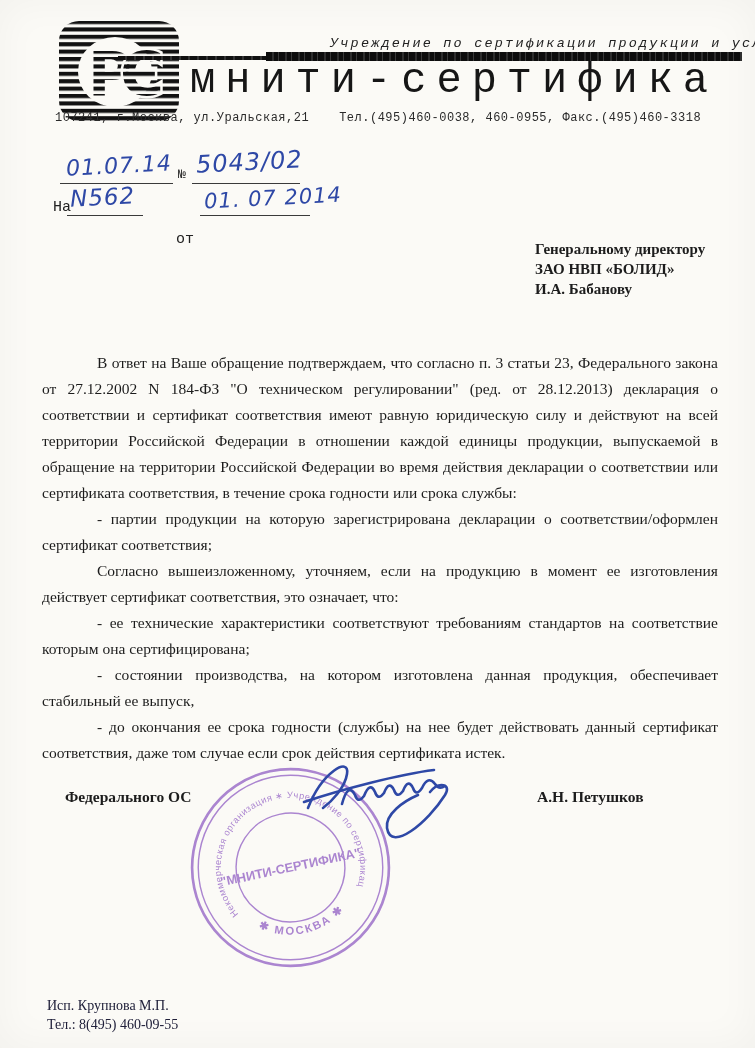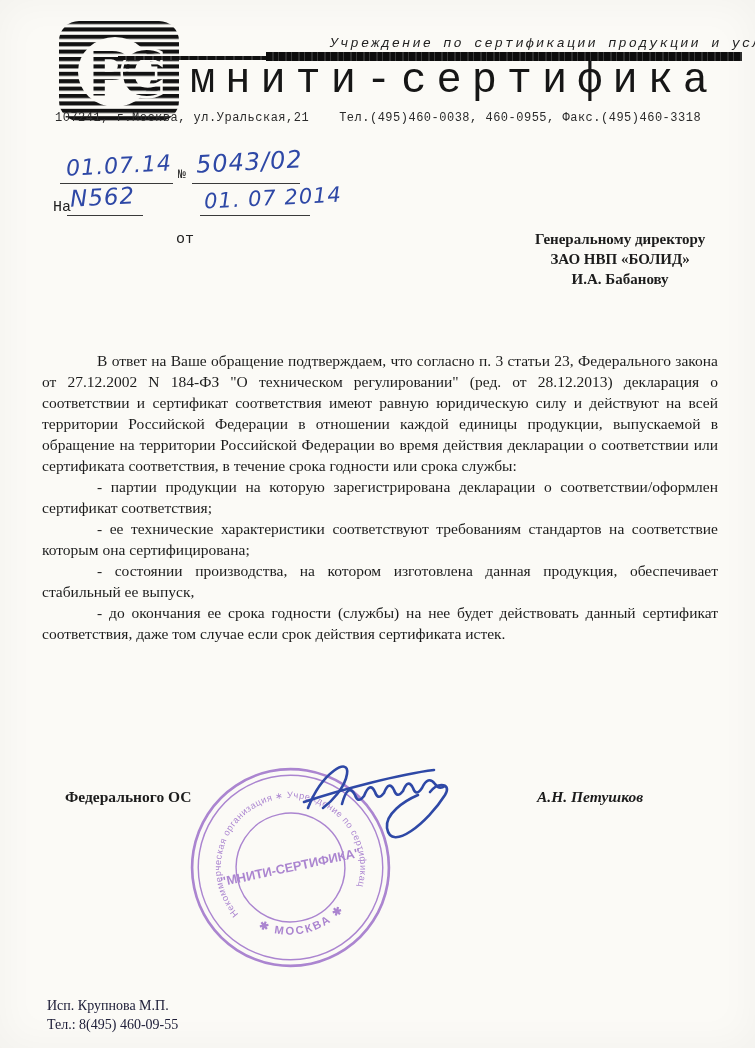--- a/index.html
+++ b/index.html
@@ -51,32 +51,32 @@
     position:absolute;
     font-family:"DejaVu Sans", sans-serif;
     font-style:italic;
     color:#2e48a6;
     white-space:nowrap;
     transform:rotate(-3deg);
     letter-spacing:1px;
   }
   
   .recipient{
-    position:absolute;left:535px;top:229px;
-    font-weight:bold;font-size:15px;line-height:20px;white-space:nowrap;text-align:center;
+    position:absolute;left:535px;top:239px;
+    font-weight:bold;font-size:15px;line-height:20px;white-space:nowrap;
   }
   
   .body-text{
     position:absolute;left:42px;top:350px;width:676px;
-    font-size:15.5px;line-height:21px;text-align:justify;
+    font-size:15.5px;line-height:26px;text-align:justify;
   }
   .body-text p{margin:0;text-indent:55px;}
   
   .sig-left{position:absolute;left:65px;top:788px;font-weight:bold;font-size:15.5px;white-space:nowrap;}
-  .sig-right{position:absolute;left:537px;top:788px;font-weight:bold;font-size:15.5px;white-space:nowrap;font-style:italic;}
+  .sig-right{position:absolute;left:537px;top:788px;font-weight:bold;font-size:15.5px;white-space:nowrap;}
   .stamp{position:absolute;left:188px;top:765px;width:205px;height:205px;opacity:0.82;transform:rotate(-12deg);}
   .signature-svg{position:absolute;left:300px;top:750px;width:170px;height:100px;}
   
   .footer{
     position:absolute;left:47px;top:976px;
     font-size:14px;line-height:19px;white-space:nowrap;color:#20203a;margin-top:20px;
   }
 </style>
 </head>
 <body>
@@ -121,20 +121,21 @@
 
   <div class="recipient">
     <div>Генеральному директору</div>
     <div>ЗАО НВП «БОЛИД»</div>
     <div>И.А. Бабанову</div>
   </div>
 
   <div class="body-text">
     <p>В ответ на Ваше обращение подтверждаем, что согласно п. 3 статьи 23, Федерального закона от 27.12.2002 N 184-ФЗ "О техническом регулировании" (ред. от 28.12.2013) декларация о соответствии и сертификат соответствия имеют равную юридическую силу и действуют на всей территории Российской Федерации в отношении каждой единицы продукции, выпускаемой в обращение на территории Российской Федерации во время действия декларации о соответствии или сертификата соответствия, в течение срока годности или срока службы:</p>
     <p>- партии продукции на которую зарегистрирована декларации о соответствии/оформлен сертификат соответствия;</p>
+    <p>Согласно вышеизложенному, уточняем, если на продукцию в момент ее изготовления действует сертификат соответствия, это означает, что:</p>
     <p>- ее технические характеристики соответствуют требованиям стандартов на соответствие которым она сертифицирована;</p>
     <p>- состоянии производства, на котором изготовлена данная продукция, обеспечивает стабильный ее выпуск,</p>
     <p>- до окончания ее срока годности (службы) на нее будет действовать данный сертификат соответствия, даже  том случае если срок действия сертификата истек.</p>
   </div>
 
   <div class="sig-left">Федерального ОС</div>
   <div class="sig-right">А.Н. Петушков</div>
 
   <svg class="stamp" viewBox="0 0 200 200">
     <defs>

